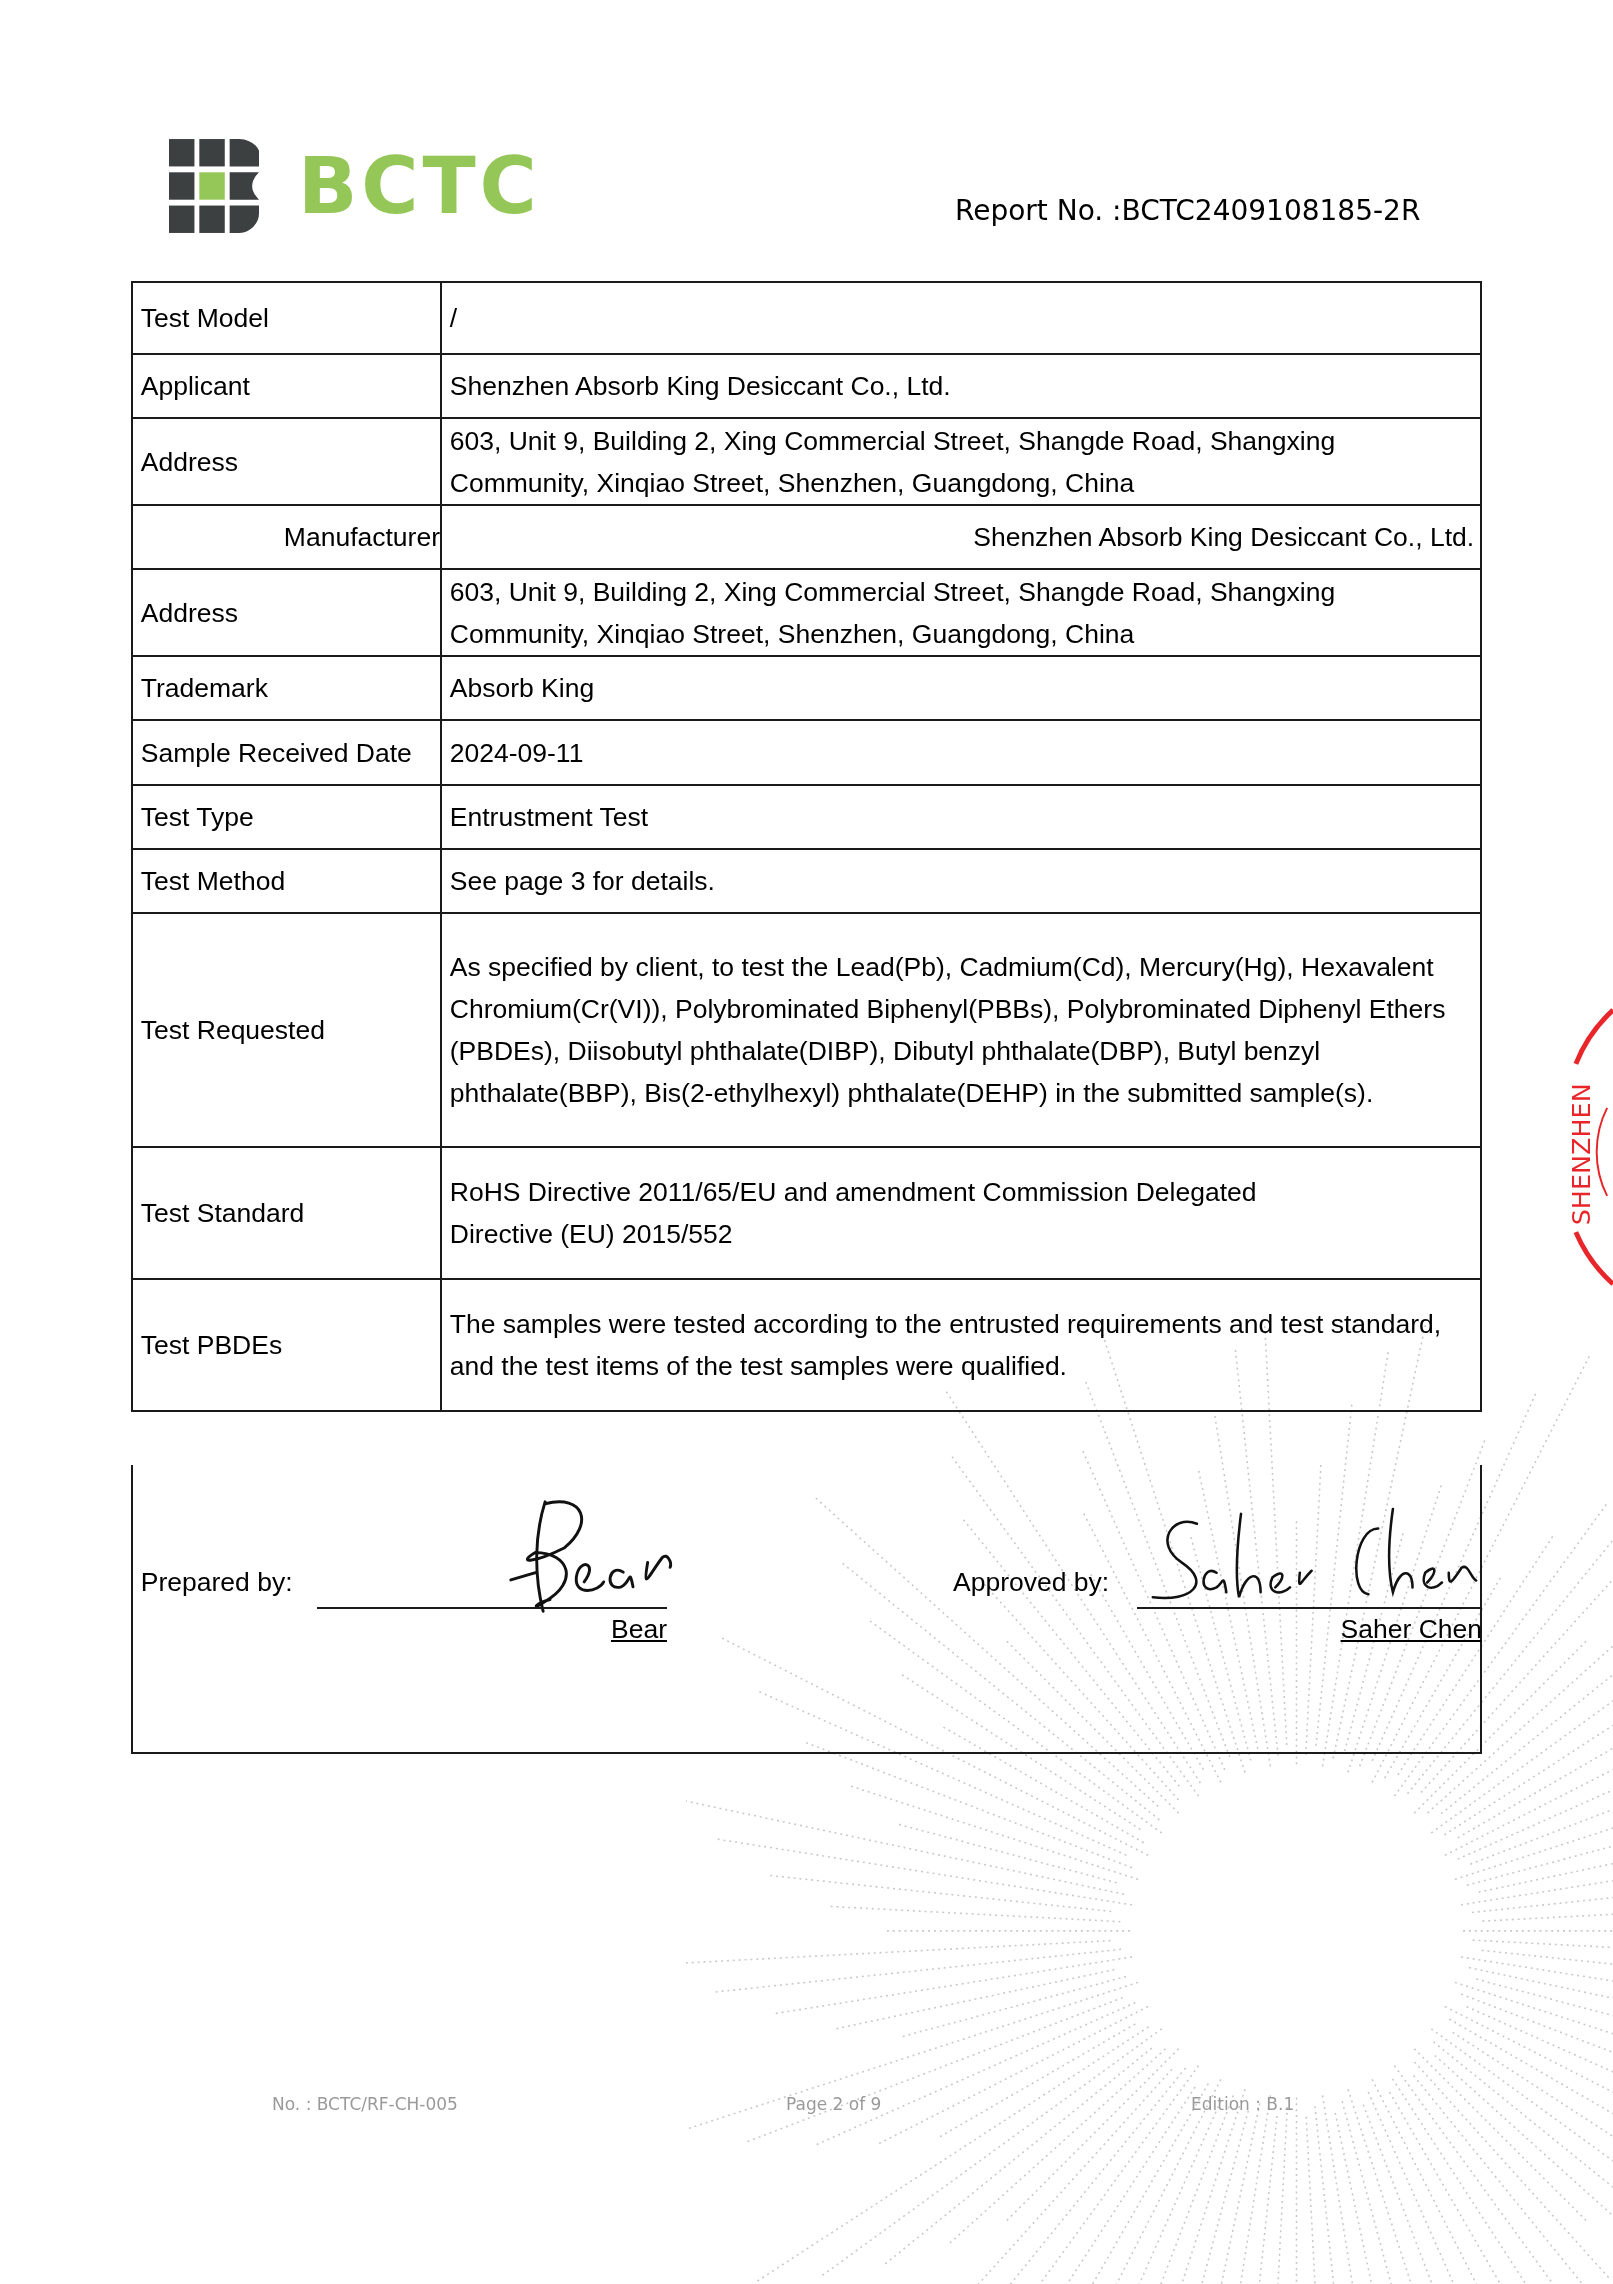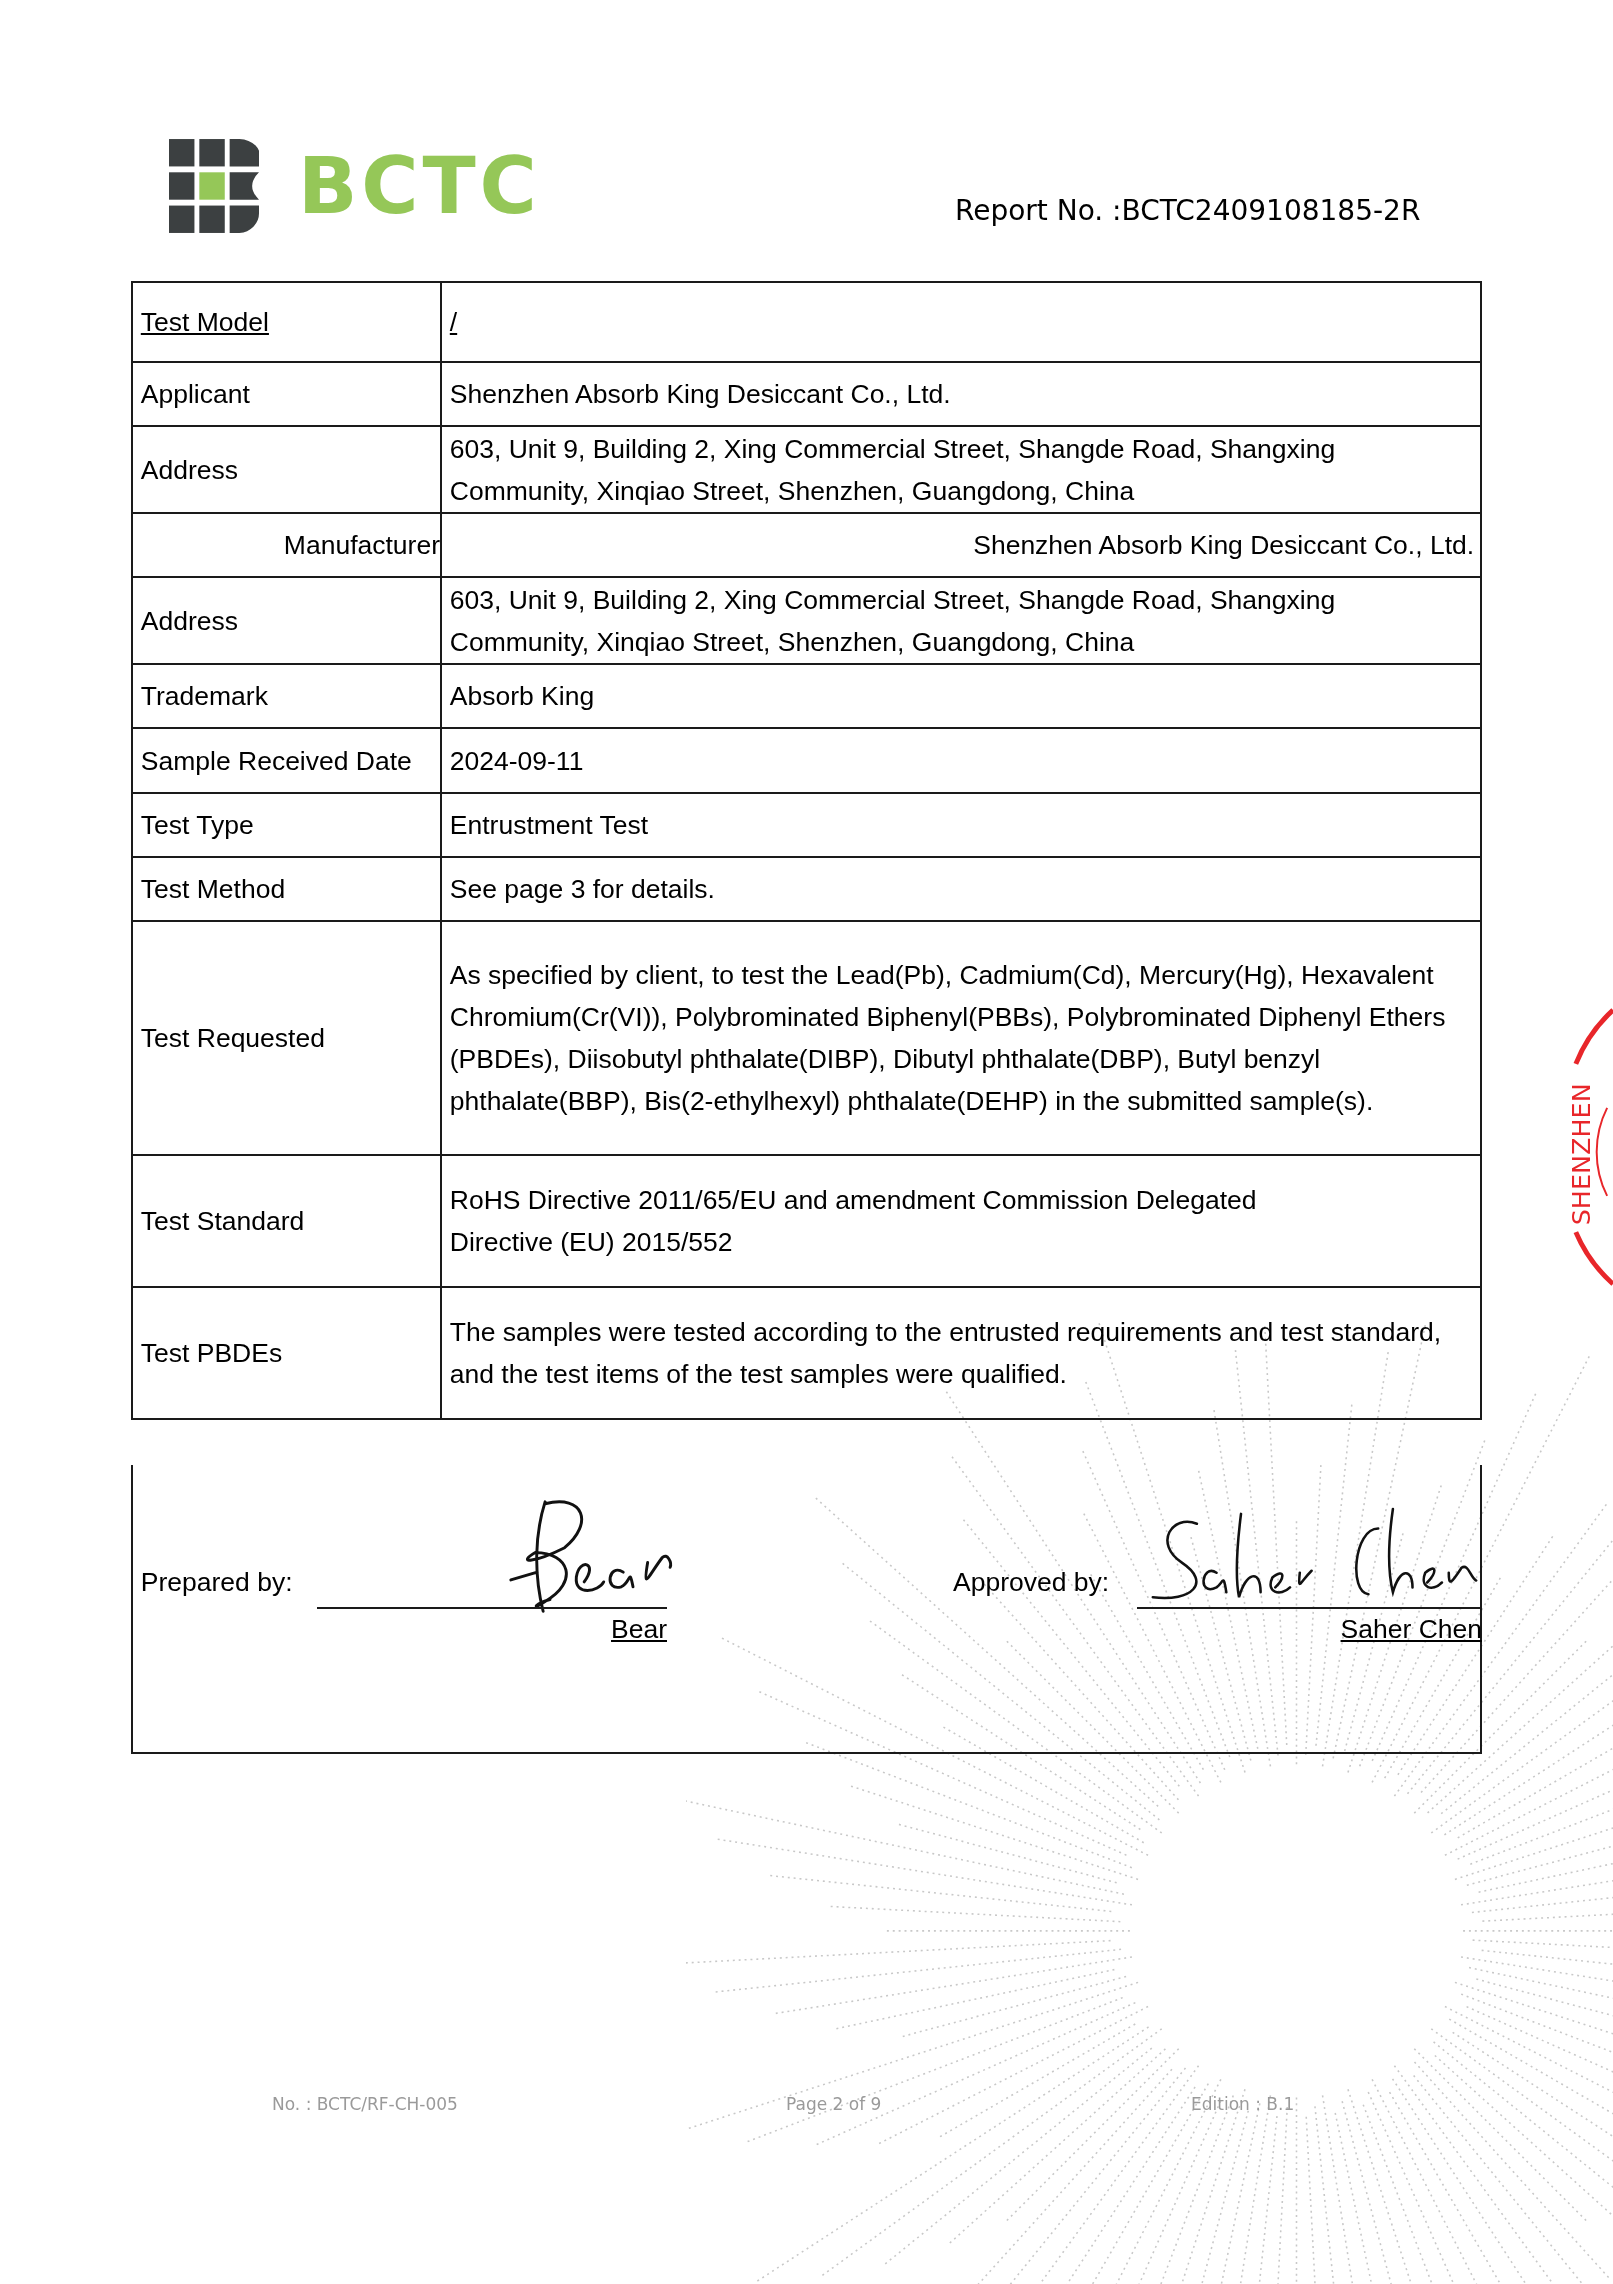--- a/index.html
+++ b/index.html
@@ -169,21 +169,21 @@
     <rect x="31" y="68" width="26" height="28" fill="#3c4041"></rect>
     <path d="M62 68 H92 L92 76 A22 20 0 0 1 72 96 H62 Z" fill="#3c4041"></path>
   </svg>
   <span class="logo-text">BCTC</span>
 </div>
 
 <div class="report-no">Report No. :BCTC2409108185-2R</div>
 
 <table class="info-table">
   <tbody>
-    <tr style="height:80px;text-decoration:underline;">
+    <tr style="height:72px;">
       <td class="label">Test Model</td>
       <td class="value">
           <div>/</div>
         </td>
     </tr>
     <tr style="height:64px;">
       <td class="label">Applicant</td>
       <td class="value">
           <div>Shenzhen Absorb King Desiccant Co., Ltd.</div>
         </td>

